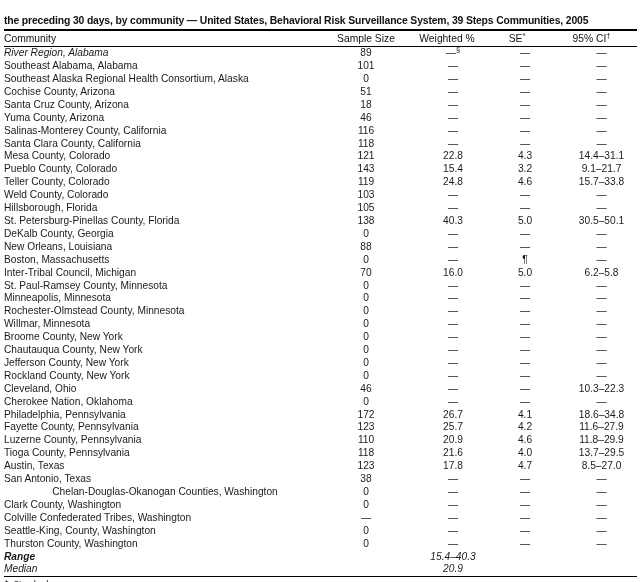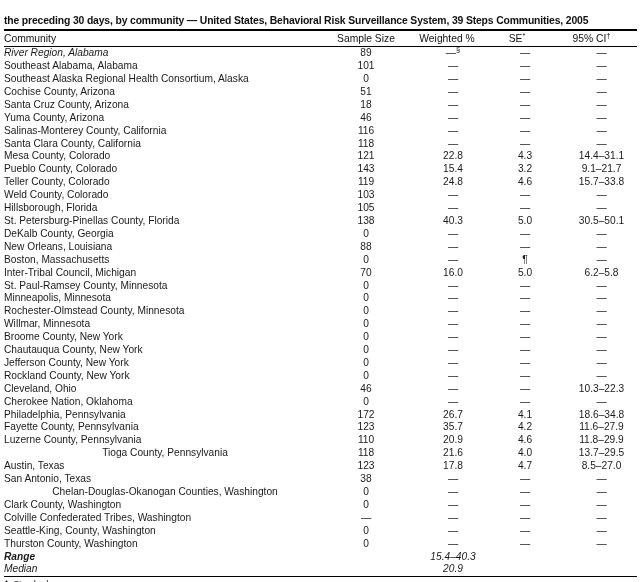--- a/index.html
+++ b/index.html
@@ -328,33 +328,33 @@
         <tr>
           <td class="community" style="width: 322px;"><span>Philadelphia, Pennsylvania</span></td>
           <td class="num sample" style="width: 80px;"><span>172</span></td>
           <td class="num weighted" style="width: 82px;"><span>26.7</span></td>
           <td class="num se" style="width: 58px;"><span>4.1</span></td>
           <td class="num ci" style="width: 91px;"><span>18.6–34.8</span></td>
         </tr>
         <tr>
           <td class="community" style="width: 322px;"><span>Fayette County, Pennsylvania</span></td>
           <td class="num sample" style="width: 80px;"><span>123</span></td>
-          <td class="num weighted" style="width: 82px;"><span>35.7</span></td>
+          <td class="num weighted" style="width: 82px;"><span>25.7</span></td>
           <td class="num se" style="width: 58px;"><span>4.2</span></td>
           <td class="num ci" style="width: 91px;"><span>11.6–27.9</span></td>
         </tr>
         <tr>
           <td class="community" style="width: 322px; margin-left: 8px;"><span>Luzerne County, Pennsylvania</span></td>
           <td class="num sample" style="width: 80px;"><span>110</span></td>
           <td class="num weighted" style="width: 82px;"><span>20.9</span></td>
           <td class="num se" style="width: 58px;"><span>4.6</span></td>
           <td class="num ci" style="width: 91px;"><span>11.8–29.9</span></td>
         </tr>
         <tr>
-          <td class="community" style="width: 322px; text-align: center;"><span>Tioga County, Pennsylvania</span></td>
+          <td class="community" style="width: 322px;"><span>Tioga County, Pennsylvania</span></td>
           <td class="num sample" style="width: 80px;"><span>118</span></td>
           <td class="num weighted" style="width: 82px;"><span>21.6</span></td>
           <td class="num se" style="width: 58px;"><span>4.0</span></td>
           <td class="num ci" style="width: 91px;"><span>13.7–29.5</span></td>
         </tr>
         <tr>
           <td class="community" style="width: 322px;"><span>Austin, Texas</span></td>
           <td class="num sample" style="width: 80px;"><span>123</span></td>
           <td class="num weighted" style="width: 82px;"><span>17.8</span></td>
           <td class="num se" style="width: 58px;"><span>4.7</span></td>

